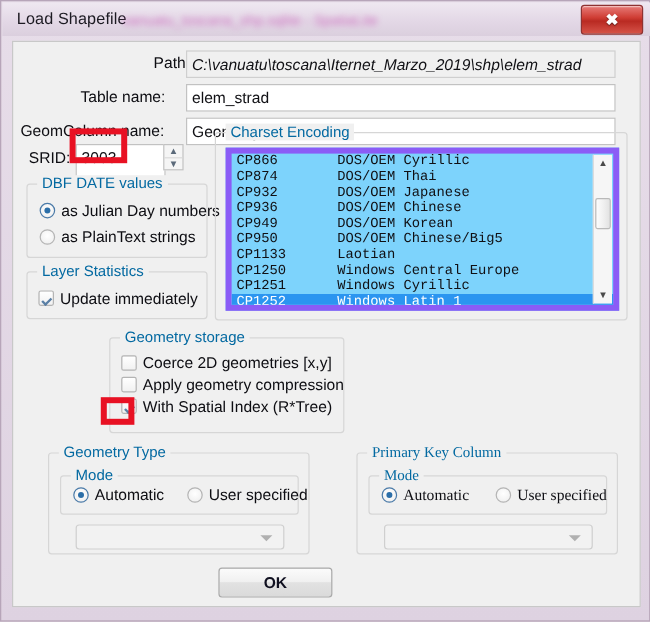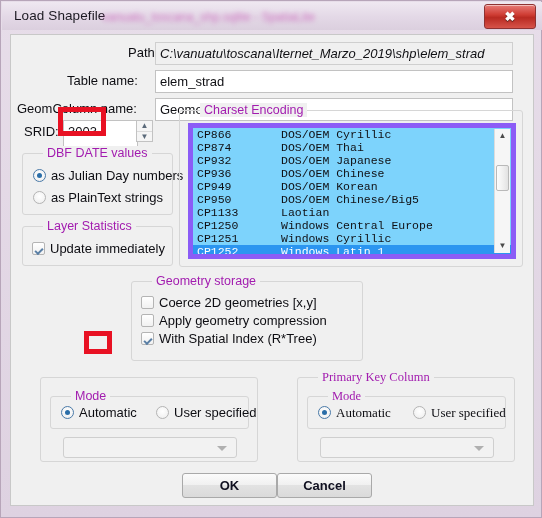--- a/index.html
+++ b/index.html
@@ -58,23 +58,23 @@
     padding:2px 4px;line-height:18px;
     white-space:nowrap;overflow:hidden;
   }
   .field.readonly{background:#f0f0f0;border-color:#cfcfcf;}
   .group{
     position:absolute;box-sizing:border-box;
     border:1px solid #d6d6d6;border-radius:3px;
     background:transparent;
   }
   .group > .caption{
-    position:absolute;top:-8px;left:20px;
+    position:absolute;top:-8px;left:8px;
     background:#f0f0f0;padding:0 4px;
-    font-size:12.5px;color:#a21caf;white-space:nowrap;
+    font-size:12.5px;color:#0369a1;white-space:nowrap;
   }
   .radio,.check{
     position:absolute;font-size:13px;color:#0d0d12;white-space:nowrap;
     cursor:pointer;
   }
   .radio .dot,.check .box{
     position:absolute;left:0;top:2px;width:13px;height:13px;
     box-sizing:border-box;
   }
   .radio .dot{
@@ -231,38 +231,39 @@
             <div class="cs-row sel"><span class="code">CP1252</span><span>Windows Latin 1</span></div>
           </div>
         <div id="charset-scroll">
           <div class="sb-arrow sb-up">▲</div>
           <div class="sb-thumb"></div>
           <div class="sb-arrow sb-dn">▼</div>
         </div>
       </div>
     </div>
 
-    <div class="group" style="left:80px;top:246px;width:232px;height:80px;margin-left:40px;">
+    <div class="group" style="left:80px;top:246px;width:196px;height:80px;">
       <div class="caption">Geometry storage</div>
       <div class="check" style="left:9px;top:12px;">
         <span class="box"></span>
         <span class="txt">Coerce 2D geometries [x,y]</span>
       </div>
       <div class="check" style="left:9px;top:30px;">
         <span class="box"></span>
         <span class="txt">Apply geometry compression</span>
       </div>
       <div class="check on" style="left:9px;top:48px;">
         <span class="box"></span>
         <span class="txt">With Spatial Index (R*Tree)</span>
       </div>
     </div>
 
 
     <div class="group" style="left:29px;top:342px;width:218px;height:85px;">
+      <div class="caption">Geometry Type</div>
       <div class="group" style="left:9px;top:18px;width:199px;height:33px;">
         <div class="caption">Mode</div>
         <div class="radio on" style="left:10px;top:7px;">
           <span class="dot"></span>
           <span class="txt">Automatic</span>
         </div>
         <div class="radio" style="left:105px;top:7px;">
           <span class="dot"></span>
           <span class="txt">User specified</span>
         </div>
@@ -284,20 +285,19 @@
           <span class="dot"></span>
           <span class="txt">User specified</span>
         </div>
       </div>
       <div class="combo" style="left:22px;top:59px;width:174px;height:21px;">
         <span class="arrow"></span>
       </div>
     </div>
 
     <div class="btn" style="left:171px;top:438px;width:95px;height:25px;line-height:23px;">OK</div>
-    <div class="btn" style="left:266px;top:438px;width:95px;height:25px;line-height:23px;">Cancel</div>
 
   </div>
 
   <div class="redbox" style="left: 57px; top: 106px; width: 48px; height: 29px; border-color: rgb(232, 17, 35);"></div>
   <div class="redbox" style="left: 83px; top: 330px; width: 28px; height: 23px; border-color: rgb(232, 17, 35);"></div>
 
 </div>
 
 </body></html>

